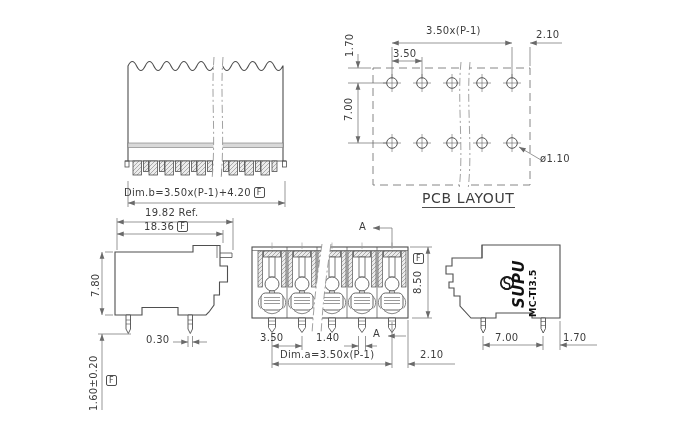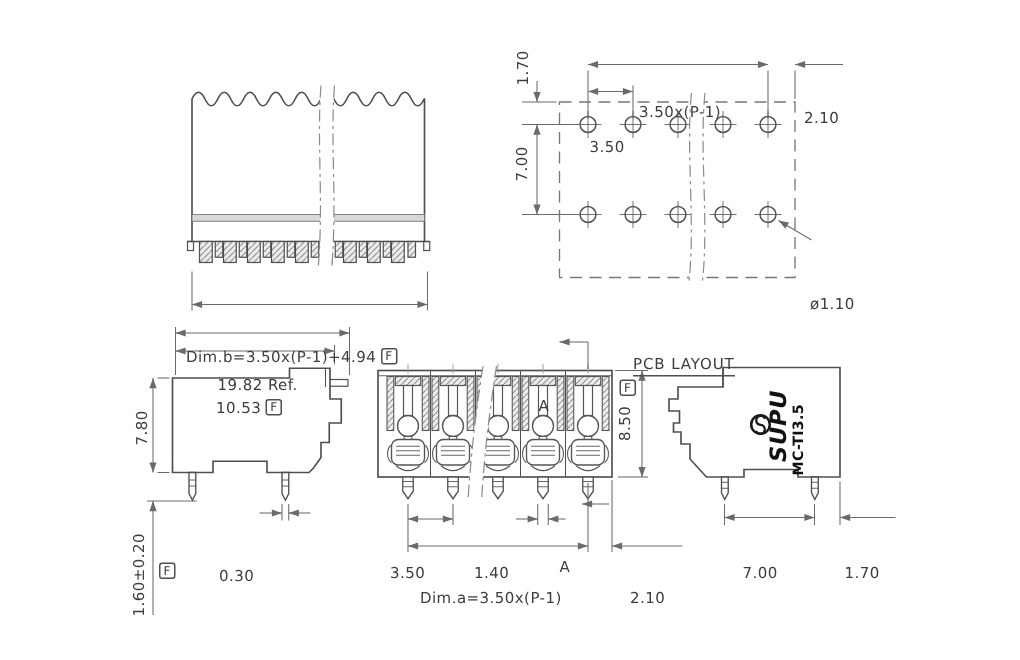--- a/index.html
+++ b/index.html
@@ -1,26 +1,26 @@
 <!DOCTYPE html>
 <html><head>
 <meta charset="utf-8">
 <style>
   html,body{margin:0;padding:0;background:#fff;}
   #stage{position:relative;width:680px;height:440px;background:#ffffff;overflow:hidden;
          font-family:"DejaVu Sans","Liberation Sans",sans-serif;}
   svg{position:absolute;left:0;top:0;}
-  .t{position:absolute;font-size:10px;color:#3d3d3d;white-space:nowrap;letter-spacing:.3px;line-height:11px;margin-top:45px;}
+  .t{position:absolute;font-size:10px;color:#3d3d3d;white-space:nowrap;letter-spacing:.3px;line-height:11px;}
   .rot{position:absolute;font-size:10px;color:#3d3d3d;white-space:nowrap;letter-spacing:.3px;line-height:11px;
        transform:rotate(-90deg);transform-origin:0 0;}
   .fbox{display:inline-block;border:1px solid #4f4f4f;border-radius:2px;font-size:8px;line-height:9px;
         padding:0 2px;margin-left:3px;vertical-align:1px;color:#3d3d3d;}
   .fbox-abs{position:absolute;border:1px solid #4f4f4f;border-radius:2px;font-size:8px;line-height:9px;
         padding:0 2px;color:#3d3d3d;}
-  .underl{border-bottom:1px solid #4f4f4f;padding-bottom:1px;font-size:10px;letter-spacing:.6px;}
+  .underl{border-bottom:1px solid #4f4f4f;padding-bottom:1px;font-size:14px;letter-spacing:.6px;}
   .brand{position:absolute;transform:rotate(-90deg);transform-origin:0 0;font-size:15px;font-weight:bold;
          font-style:italic;letter-spacing:.5px;color:#111;}
   .model{position:absolute;transform:rotate(-90deg);transform-origin:0 0;font-size:9.5px;font-weight:bold;
          letter-spacing:.2px;color:#111;}
 </style>
 </head>
 <body>
 
 <div id="stage">
 
@@ -238,25 +238,25 @@
   <g stroke="#6a6a6a" stroke-width="0.7" fill="none">
     <line x1="483" y1="336" x2="483" y2="350"></line>
         <line x1="543" y1="336" x2="543" y2="350"></line>
     <line x1="483" y1="345" x2="543" y2="345" marker-start="url(#arr)" marker-end="url(#arr)"></line>
     <line x1="560" y1="321" x2="560" y2="350"></line>
     <line x1="560" y1="345" x2="597" y2="345" marker-start="url(#arr)"></line>
   </g>
 </svg>
 
 <div class="t" style="left:124px;top:187px">
-  <span>Dim.b=3.50x(P-1)+4.94</span><span class="fbox">F</span>
+  <span>Dim.b=3.50x(P-1)+4.20</span><span class="fbox">F</span>
 </div>
 <div class="t" style="left:145px;top:207px">19.82 Ref.</div>
 <div class="t" style="left:144px;top:221px">
-  <span>10.53</span><span class="fbox">F</span>
+  <span>18.36</span><span class="fbox">F</span>
 </div>
 <div class="rot" style="left:90px;top:297px">7.80</div>
 <div class="t" style="left:146px;top:334px">0.30</div>
 <div class="rot" style="left:88px;top:411px">1.60±0.20</div>
 <div class="fbox-abs" style="left:106px;top:375px">F</div>
 
 <div class="t" style="left:426px;top:25px">3.50x(P-1)</div>
 <div class="t" style="left:536px;top:29px">2.10</div>
 <div class="t" style="left:393px;top:48px">3.50</div>
 <div class="rot" style="left:344px;top:57px">1.70</div>

